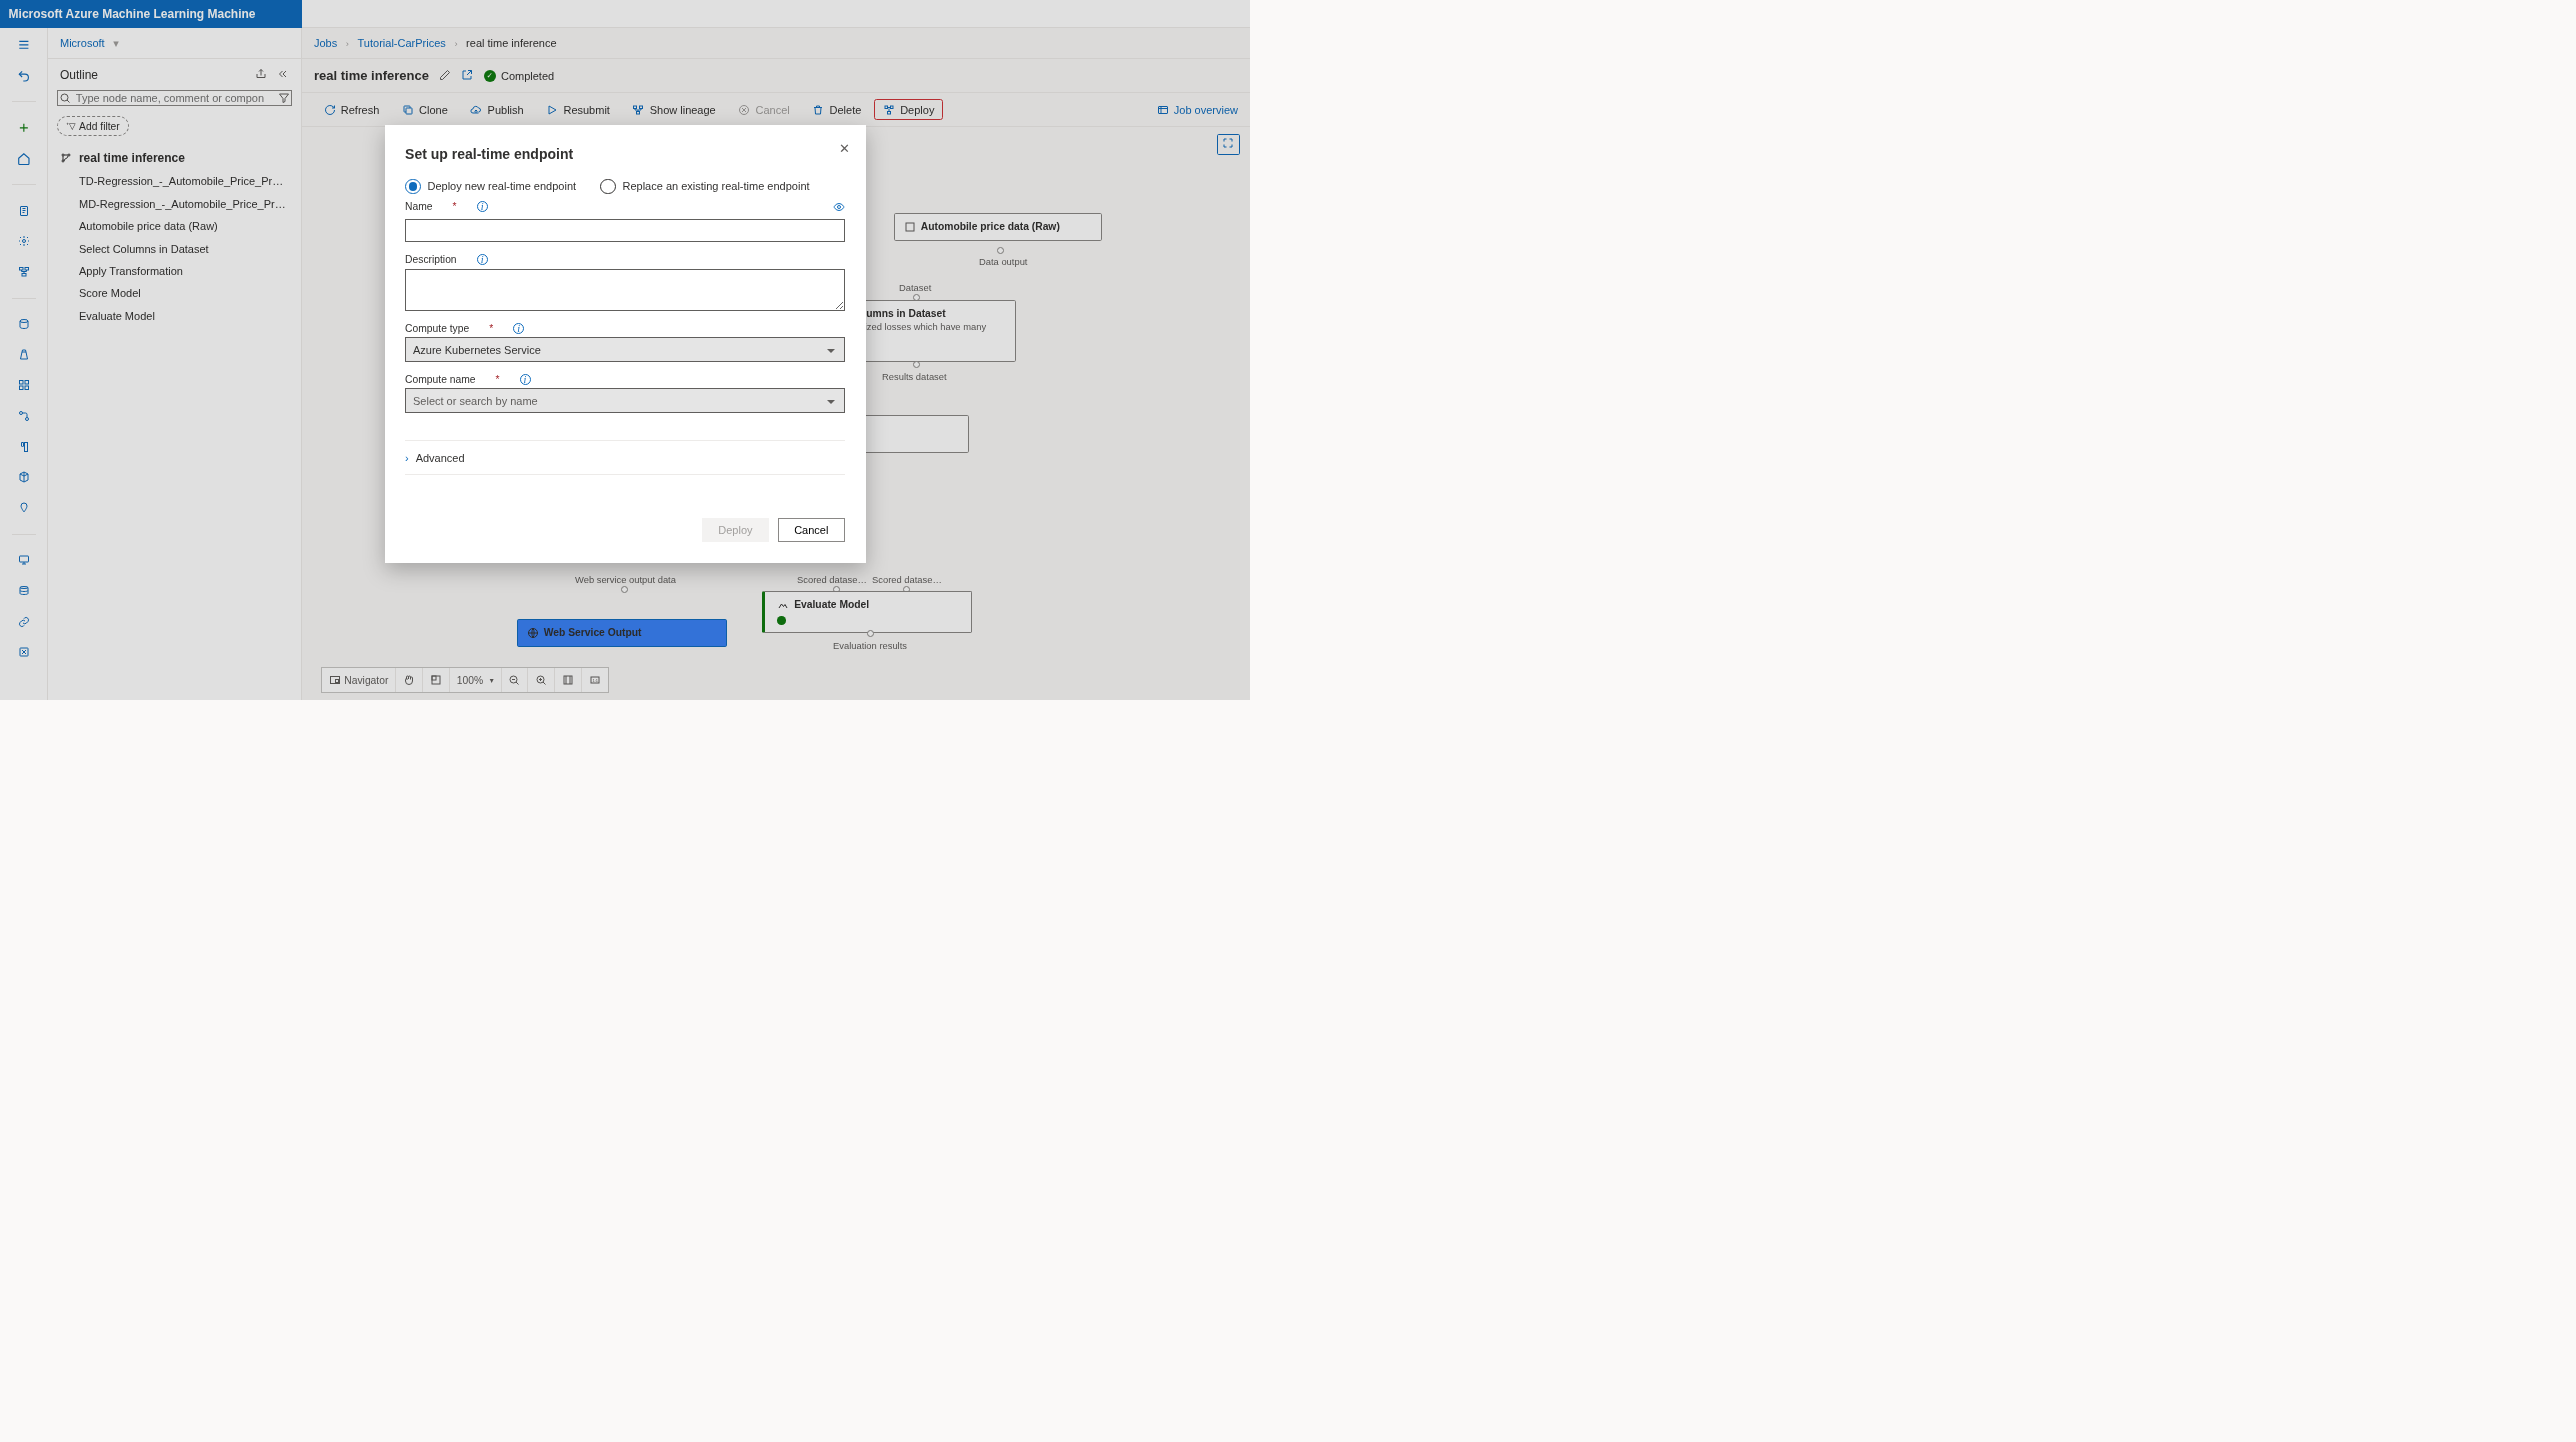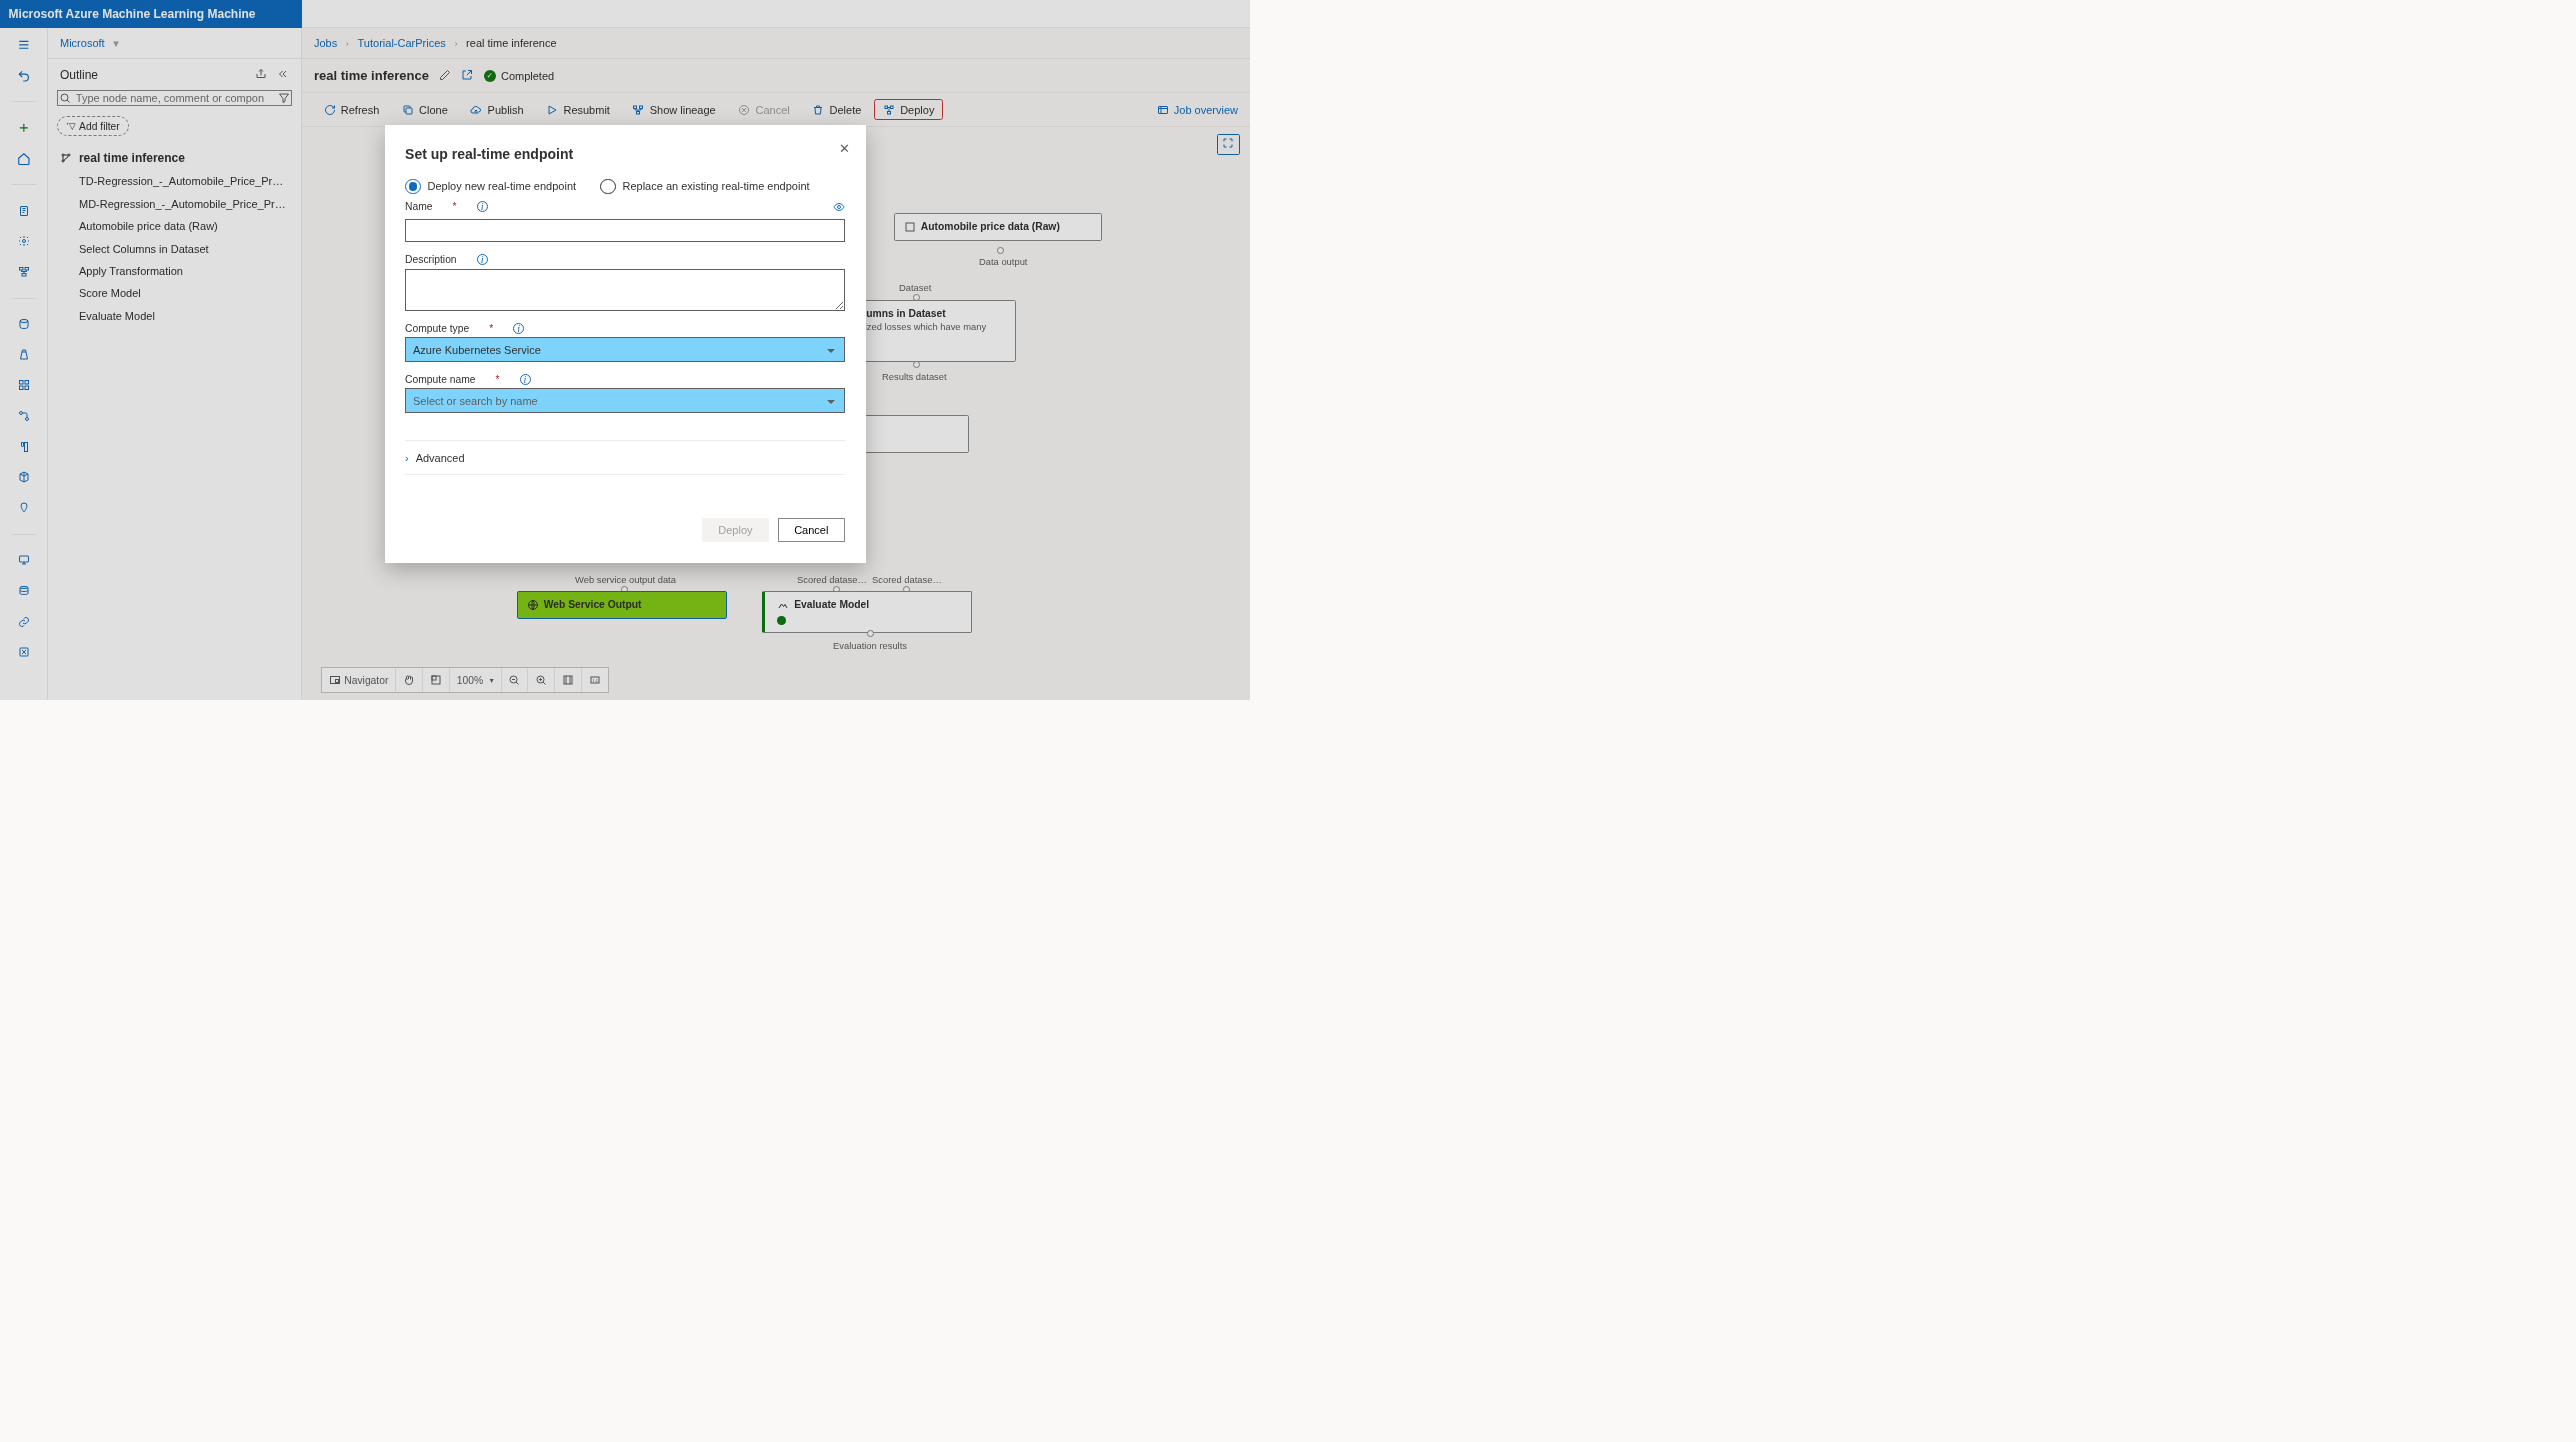--- a/index.html
+++ b/index.html
@@ -47,21 +47,21 @@
 .cmd-bar .cmds { display:flex; align-items:center; gap:3.4px;}
 .cmd-btn { display:flex; align-items:center; gap:5.2px; padding: 4.3px 8.6px; font-size:11px; cursor:pointer; color:#323130; border-radius:1.7px; border:0.9px solid transparent;}
 .cmd-btn.disabled { color:#a19f9d; cursor:default; }
 .cmd-btn .ci { color:#0f6cbd; display:inline-flex;}
 .cmd-btn.disabled .ci { color:#a19f9d;}
 .cmd-btn.highlight { border: 1.7px solid #d13438; border-radius:2.6px; padding:3.4px 7.7px;}
 .job-ov { display:flex; align-items:flex-start; gap:5.2px; color:#0f6cbd; cursor:pointer; font-size:11px;}
 
 .canvas { flex:1; position:relative; overflow:hidden; background:#faf9f8;}
 .canvas .box { position:absolute; border:0.9px solid #8a8886; background:#fff; border-radius:1.7px; padding:6.9px 8.6px; font-size:10.3px; min-width:129px;}
-.canvas .box.selected { background:#84cc16; border-color:#0f6cbd;}
+.canvas .box.selected { background:#3b82f6; border-color:#0f6cbd;margin-top:28px;}
 .canvas .box .bx-title { font-weight:600; display:flex; align-items:center; gap:5.2px;}
 .canvas .box .bx-sub { color:#605e5c; font-size:9.4px; margin-top:2.6px;}
 .canvas .port-lbl { position:absolute; font-size:9.4px; color:#605e5c;}
 .canvas .port { position:absolute; width:6.9px; height:6.9px; border:0.9px solid #8a8886; border-radius:50%; background:#fff;}
 .canvas .status-dot { width:8.6px; height:8.6px; border-radius:50%; background:#107c10; margin-top:5.2px;}
 .canvas .green-bar { border-left: 3.4px solid #107c10; }
 .top-right-tool { position:absolute; top:6.9px; right:10.3px; border:0.9px solid #0f6cbd; color:#0f6cbd; padding:2.6px 4.3px; cursor:pointer; border-radius:1.7px;}
 
 .bottom-toolbar { position:absolute; bottom:6.9px; left:19px; background:#fff; border:0.9px solid #c8c6c4; display:flex; align-items:center; height:26px; font-size:10.3px;}
 .bottom-toolbar .bt-item { padding:0 6.9px; display:flex; align-items:center; gap:3.4px; border-right:0.9px solid #edebe9; height:100%; cursor:pointer; color:#605e5c;}
@@ -77,21 +77,21 @@
 .modal .radio-opt .rdot { width:15.5px; height:15.5px; border:0.9px solid #323130; border-radius:50%; display:inline-flex; align-items:center; justify-content:center;}
 .modal .radio-opt.selected .rdot { border-color:#0f6cbd;}
 .modal .radio-opt.selected .rdot::after { content:''; width:8.6px; height:8.6px; background:#0f6cbd; border-radius:50%;}
 .form-lbl { font-size:10.3px; color:#323130; margin-bottom:3.4px; display:flex; align-items:center; gap:20px;}
 .form-lbl .req { color:#a4262c;}
 .form-lbl .info-i { color:#0f6cbd; font-size:10.3px; border:0.9px solid #0f6cbd; border-radius:50%; width:11px; height:11px; display:inline-flex; align-items:center; justify-content:center; font-style:italic; font-family:Georgia,serif;}
 .eye-i { color:#0f6cbd; cursor:pointer;}
 .lbl-row { display:flex; justify-content:space-between; align-items:center; margin-bottom:3.4px;}
 .form-input { width:100%; border:0.9px solid #605e5c; height:26px; padding:0 6.9px; font-size:11px; margin-bottom:12px; outline:none;}
 .form-textarea { width:100%; border:0.9px solid #605e5c; height:46px; padding:5.2px 6.9px; font-size:11px; margin-bottom:12px; resize:both; outline:none; font-family:inherit;}
-.form-select { width:100%; border:0.9px solid #605e5c; height:27.5px; padding:0 26px 0 6.9px; font-size:11px; margin-bottom:12px; outline:none; background:#7dd3fc; position:relative; display:flex; align-items:center; cursor:pointer;}
+.form-select { width:100%; border:0.9px solid #605e5c; height:27.5px; padding:0 26px 0 6.9px; font-size:11px; margin-bottom:12px; outline:none; background:#e5e5e5; position:relative; display:flex; align-items:center; cursor:pointer;}
 .form-select::after { content:''; position:absolute; right:8.6px; top:11px; border:4.3px solid transparent; border-top-color:#605e5c;}
 .form-select.placeholder { color:#605e5c;}
 .adv-row { border-top:0.9px solid #edebe9; border-bottom:0.9px solid #edebe9; padding:10.3px 0; margin-top:15.5px; display:flex; align-items:center; gap:6.9px; cursor:pointer; color:#323130;}
 .adv-row .adv-chev { color:#0f6cbd; font-size:11px;}
 .modal-footer { display:flex; justify-content:flex-end; gap:8.6px; margin-top:43px;}
 .modal-footer button { padding:5.2px 15.5px; font-size:11px; border:0.9px solid #8a8886; background:#fff; cursor:pointer;}
 .modal-footer button.primary { background:#f3f2f1; border-color:#f3f2f1; color:#a19f9d; cursor:not-allowed;}
 .modal-wrap { position:relative;}
 
 svg.ic { width:13.7px; height:13.7px; }

